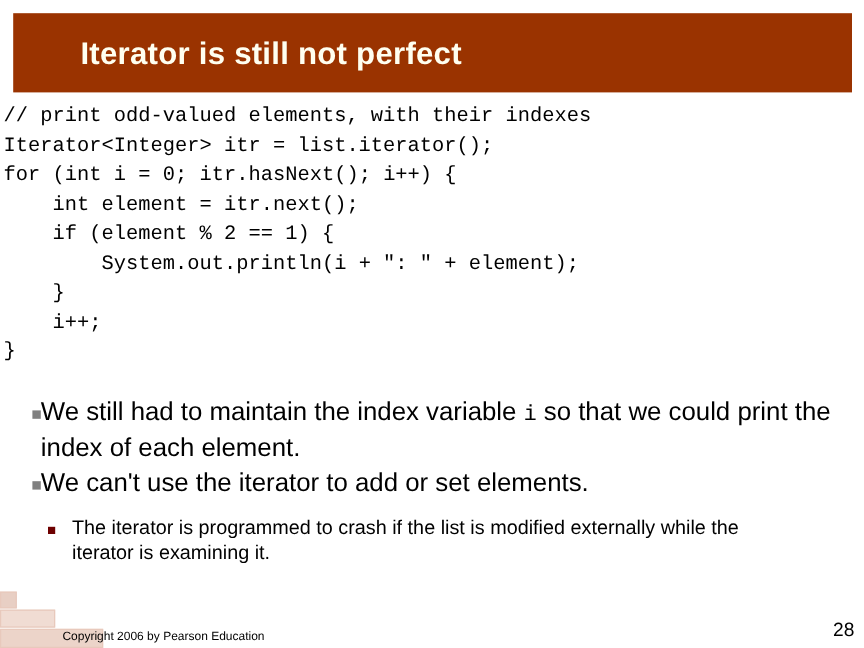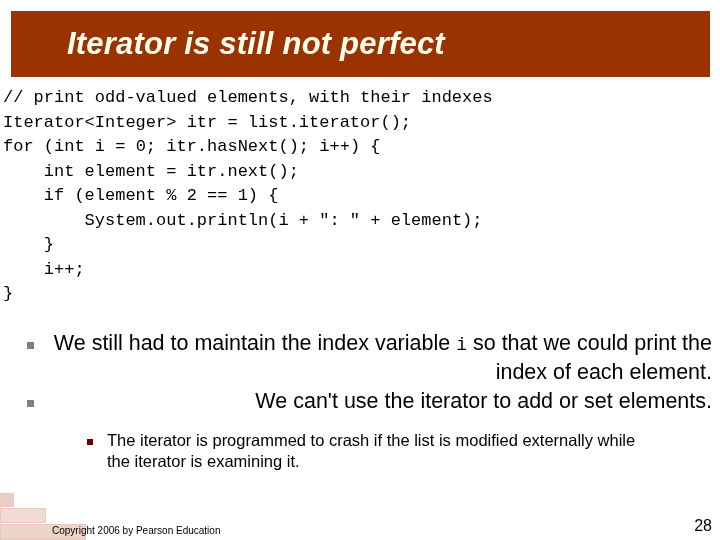--- a/index.html
+++ b/index.html
@@ -26,25 +26,24 @@
     background: #9a3300;
     display: flex;
     align-items: center;
     box-sizing: border-box;
     padding-left: 56px;
   }
   .title-text {
     color: #fffff0;
     font-family: "Liberation Sans", sans-serif;
     font-weight: bold;
-    font-size: 31px;
+    font-size: 26px;
     line-height: 38px;
     letter-spacing: 0.2px;
     white-space: nowrap;
-    font-style: italic;
   }
 
   
   .code-block {
     position: absolute;
     left: 3px;
     top: 86px;
     width: 714px;
     font-family: "Liberation Mono", "DejaVu Sans Mono", monospace;
     font-size: 17px;
@@ -71,44 +70,41 @@
     flex: 0 0 auto;
     width: 7px;
     height: 7px;
     background: #808080;
     margin-left: 27px;
     margin-top: 12px;
     margin-right: 0px;
   }
   .bullet-text {
     flex: 1 1 auto;
-    margin-left: 15px;
     padding-right: 8px;
     font-family: "Liberation Sans", sans-serif;
     font-size: 21.5px;
     line-height: 27px;
     color: #000000;
-    text-align: right;
   }
   .bullet-text .mono {
     font-family: "Liberation Mono", "DejaVu Sans Mono", monospace;
     font-size: 18px;
   }
 
   
   .subbullets {
     position: absolute;
     left: 0px;
     top: 430px;
     width: 720px;
   }
   .subbullet-row {
     display: flex;
     align-items: flex-start;
-    padding-left: 47px;
   }
   .subbullet-marker {
     flex: 0 0 auto;
     width: 6px;
     height: 6px;
     background: #6e0000;
     margin-left: 40px;
     margin-top: 9px;
   }
   .subbullet-text {

